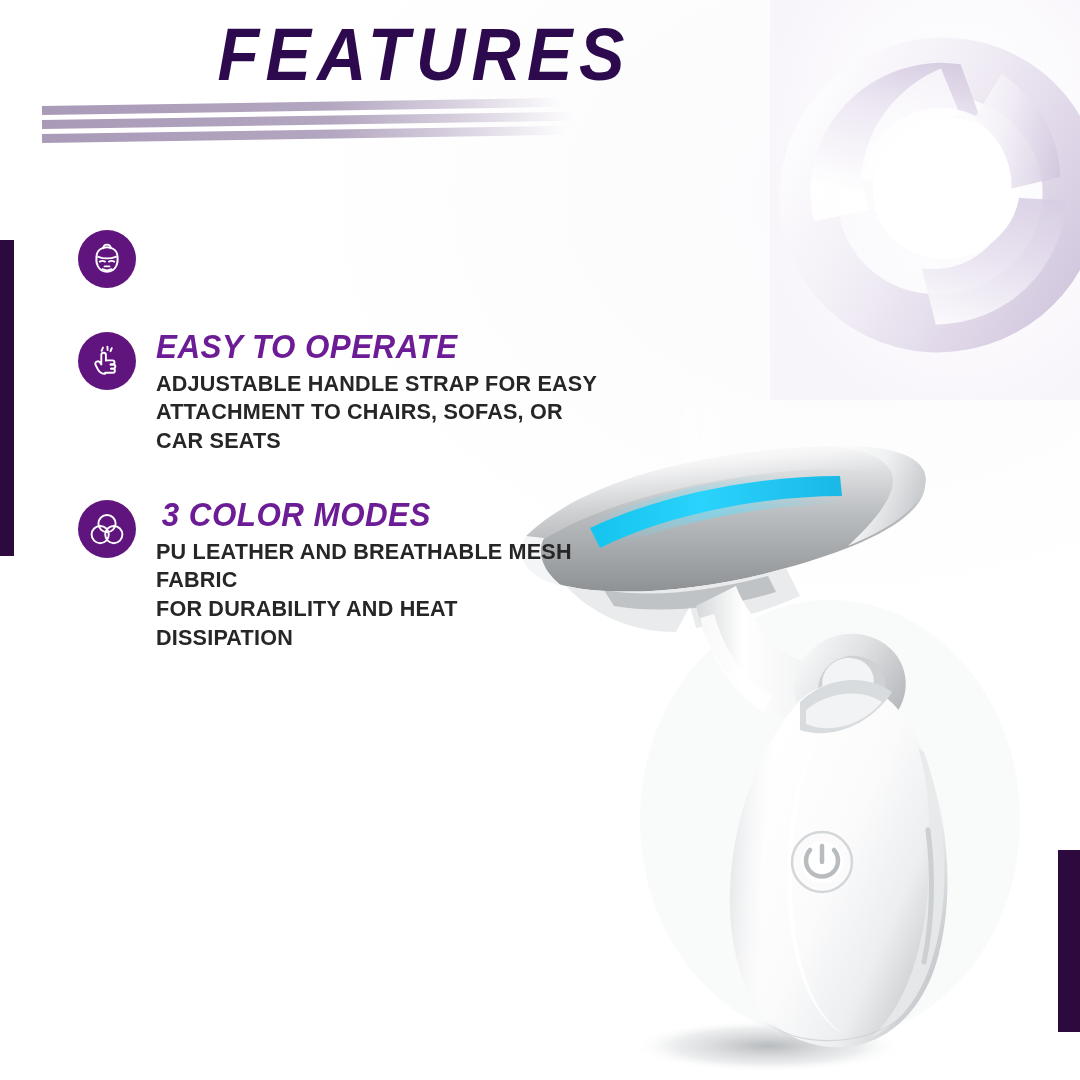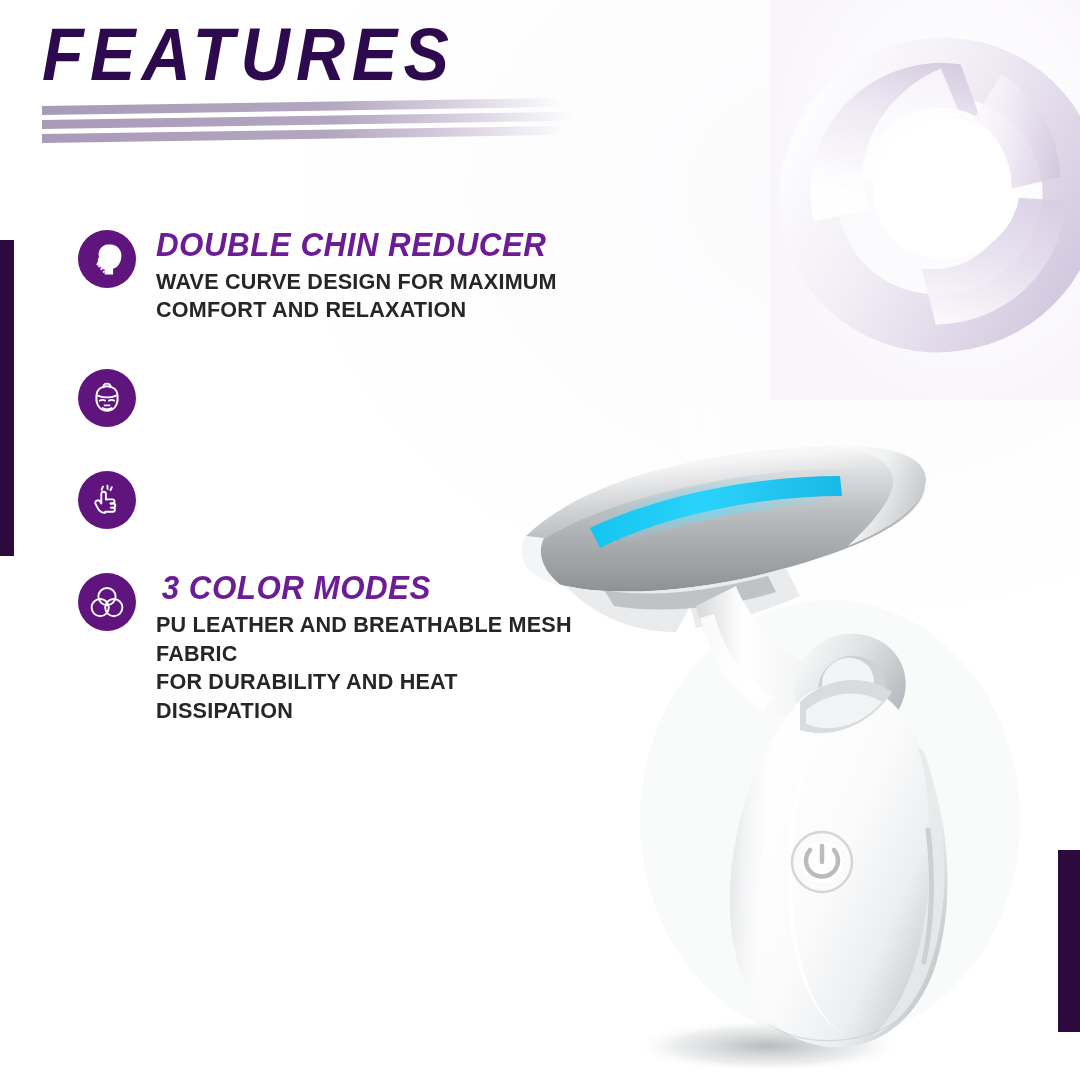--- a/index.html
+++ b/index.html
@@ -33,21 +33,21 @@
     width:14px; height:316px;
     background:#2d0a3e;
   }
   .bar-right{
     position:absolute; right:0; top:850px;
     width:22px; height:182px;
     background:#2d0a3e;
   }
 
   
-  .title-block{ position:absolute; left:42px; top:18px; width:640px; }
+  .title-block{ position:absolute; left:42px; top:18px; width:640px;text-align:right; }
 
   .title{
     font-family:"Liberation Sans Narrow","Liberation Sans",sans-serif;
     font-size:74px;
     font-weight:bold;
     font-style:italic;
     letter-spacing:7px;
     color:#2d0a4d;
     line-height:1.0;
     transform:scaleX(0.92);
@@ -326,38 +326,20 @@
           <path d="M310 450 A 16 16 0 1 0 334 450" stroke="#b9bcbf" stroke-width="4.5" fill="none" stroke-linecap="round"></path>
         </g>
 
         <path d="M262 620 C 300 648, 366 648, 408 612 C 376 644, 304 654, 262 620 Z" fill="#c9cccf" opacity="0.7"></path>
       </g>
     </svg>
   </div>
 
   <div class="features">
 
-    <div class="feature f1">
-      <div class="ficon">
-        <svg viewBox="0 0 40 40" xmlns="http://www.w3.org/2000/svg">
-          <g fill="#ffffff">
-            <path d="M23.5 5.5c5.6 0 9.6 3.6 10.6 8.6.8 4-.2 8.4-2.4 11.6-1.6 2.3-3.6 3.5-5.6 3.8v5.9h-8.4v-4.6c-2.7-.7-4.3-2.2-4.8-4.2h-2.3c-.9 0-1.4-.8-1-1.6l2.4-5c.3-.6.3-1.1.1-1.7-1.7-4.6.9-10.1 5.5-12.1 1.8-.8 3.9-.7 5.9-.7z"></path>
-            <path d="M13.8 17.8c-1.6.6-2.4 2.1-2.3 3.6.1 1.3.8 2.3 1.8 2.8" fill="none" stroke="#ffffff" stroke-width="1.4" stroke-linecap="round"></path>
-            <circle cx="12.2" cy="27.4" r="1.1"></circle>
-            <circle cx="14.4" cy="30.2" r="1.1"></circle>
-            <circle cx="16.8" cy="32.8" r="1.1"></circle>
-          </g>
-        </svg>
-      </div>
-      <div class="ftext">
-        <div class="fhead">DOUBLE CHIN REDUCER</div>
-        <div class="fbody">WAVE CURVE DESIGN FOR MAXIMUM
-COMFORT AND RELAXATION</div>
-      </div>
-    </div>
 
     <div class="feature f2">
       <div class="ficon">
         <svg viewBox="0 0 40 40" xmlns="http://www.w3.org/2000/svg">
           <g fill="none" stroke="#ffffff" stroke-width="1.9" stroke-linecap="round" stroke-linejoin="round">
             <path d="M16.4 9.2c0-2.1 1.6-3.6 3.6-3.6s3.6 1.5 3.6 3.6"></path>
             <path d="M9.6 17.4c0-5.8 4.6-9.2 10.4-9.2s10.4 3.4 10.4 9.2"></path>
             <path d="M9.6 17.4c-.5 3.2-.3 6.6 1.1 9.4 1.9 3.8 5.3 6 9.3 6s7.4-2.2 9.3-6c1.4-2.8 1.6-6.2 1.1-9.4"></path>
             <path d="M11.4 17.8c3.4 1.5 6.2 1.6 8.6 1.6s5.2-.1 8.6-1.6"></path>
             <path d="M12.8 22.6c1.8-.9 3.6-.9 5.2 0"></path>
@@ -374,20 +356,25 @@
         <svg viewBox="0 0 40 40" xmlns="http://www.w3.org/2000/svg">
           <g fill="none" stroke="#ffffff" stroke-width="1.9" stroke-linecap="round" stroke-linejoin="round">
             <path d="M16 6.5L14.6 9.8M20.4 5.6l.2 3.4M24.8 7.2l-1.3 3"></path>
             <path d="M18.2 32.8c-3.4 0-5.8-1.6-7.2-4.2L8.6 24c-.7-1.3-.2-2.8 1.1-3.4 1.2-.6 2.6-.2 3.3.9l1.3 2V14c0-1.3 1-2.3 2.3-2.3s2.3 1 2.3 2.3v5.5"></path>
             <path d="M19 19.4h6.4c1.2 0 2.1.9 2.1 2.1 0 1.1-.9 2-2.1 2h-1.8"></path>
             <path d="M23.6 23.5h2.6c1.2 0 2.1.9 2.1 2.1 0 1.1-.9 2-2.1 2h-2.2"></path>
             <path d="M24 27.6h1.8c1.2 0 2.1.9 2.1 2.1 0 1.1-.9 2-2.1 2h-7.6"></path>
           </g>
         </svg>
       </div>
+      <div class="ftext">
+        <div class="fhead">EASY TO OPERATE</div>
+        <div class="fbody">ADJUSTABLE HANDLE STRAP FOR EASY
+ATTACHMENT TO CHAIRS, SOFAS, OR CAR SEATS</div>
+      </div>
     </div>
 
     <div class="feature f4">
       <div class="ficon">
         <svg viewBox="0 0 40 40" xmlns="http://www.w3.org/2000/svg">
           <g fill="none" stroke="#ffffff" stroke-width="1.9">
             <circle cx="20" cy="14.6" r="8.6"></circle>
             <circle cx="13.2" cy="25.6" r="8.6"></circle>
             <circle cx="26.8" cy="25.6" r="8.6"></circle>
           </g>

